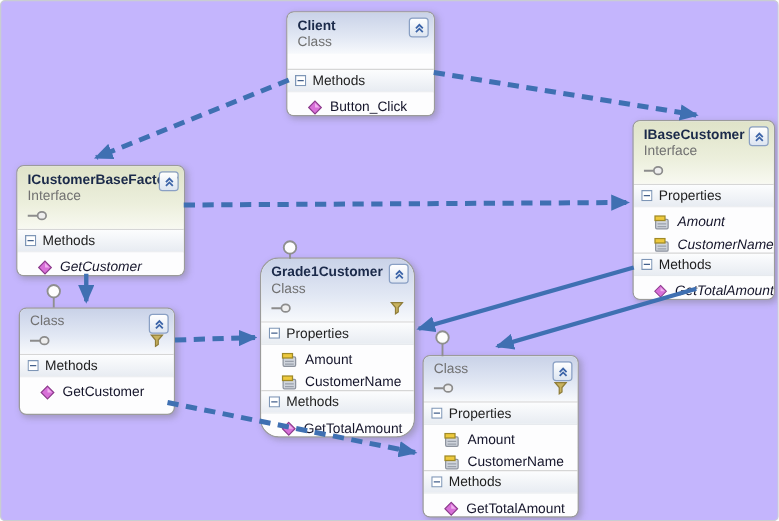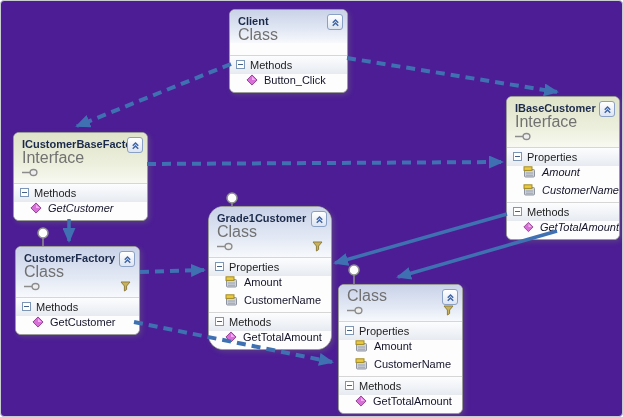--- a/index.html
+++ b/index.html
@@ -1,34 +1,34 @@
 <!DOCTYPE html>
 <html><head>
 <meta charset="utf-8">
 <style>
   html,body{margin:0;padding:0;background:#fff;font-family:"Liberation Sans",sans-serif;}
-  #canvas{position:relative;width:623px;height:417px;background:#4c1d95;border:1px solid #c9cdd2;
+  #canvas{position:relative;width:623px;height:417px;background:#c4b5fd;border:1px solid #c9cdd2;
           border-radius:4px;overflow:hidden;box-sizing:border-box;}
   
   .uml-box{position:absolute;background:#fdfdfe;border:1px solid #9b9b9b;border-radius:6px;
            box-shadow:2px 2px 5px rgba(110,110,110,.40);overflow:hidden;z-index:5;font-size:11px;}
   .hd{padding:4px 6px 2px 8px;position:relative;}
   .hd.class-hd{background:linear-gradient(180deg,#c9d2e8 0%,#e2e8f4 60%,#f7f9fc 100%);}
   .hd.iface-hd{background:linear-gradient(180deg,#dfe3c9 0%,#ecefdc 60%,#f8f9f1 100%);}
   .title{font-weight:bold;color:#1b2a4a;font-size:11px;line-height:14px;}
-  .stereo{color:#717171;font-size:16px;line-height:13px;}
+  .stereo{color:#717171;font-size:11px;line-height:13px;}
   .chev{position:absolute;top:4px;right:4px;width:14px;height:14px;border:1px solid #8aa0c4;
         border-radius:3px;background:linear-gradient(#ffffff,#dde5f1);display:flex;
         align-items:center;justify-content:center;cursor:pointer;}
   .iconrow{display:flex;align-items:center;justify-content:space-between;height:15px;padding:1px 2px 1px 0;}
   .gap{height:12px;background:#fdfdfe;}
   .sec{display:flex;align-items:center;gap:5px;height:15px;padding:1px 6px;
        background:linear-gradient(#fcfdfe,#e8ecf2);border-top:1px solid #d6d6d6;
        border-bottom:1px solid #e7eaee;color:#1e1e1e;text-align:right;}
-  .row{display:flex;align-items:flex-start;gap:6px;height:18px;padding-left:16px;background:#fdfdfe;color:#14142a;}
+  .row{display:flex;align-items:flex-end;gap:6px;height:18px;padding-left:16px;background:#fdfdfe;color:#14142a;}
   .interface .row-label{font-style:italic;}
   .minus{display:inline-flex;width:9px;height:9px;}
   
   #wires{position:absolute;left:0;top:0;width:623px;height:417px;z-index:8;pointer-events:none;}
   #wires line{pointer-events:stroke;}
 </style>
 </head>
 <body>
 
 <div id="canvas">
@@ -92,21 +92,20 @@
       <svg width="12" height="12" viewBox="0 0 13 13">
           <path d="M6.5 1 12 6.5 6.5 12 1 6.5Z" fill="#d86fd8" stroke="#8b3a8b"></path>
           <path d="M6.5 2.6 10.4 6.5 6.5 6.5Z" fill="#f0b0ee"></path>
         </svg>
       <span class="row-label">GetCustomer</span>
     </div>
   </div>
 
   <div class="uml-box class" style="left:14px;top:245px;width:123px;min-height:84px;">
     <div class="hd class-hd">
-      <div class="title">CustomerFactory</div>
       <div class="stereo">Class</div>
       <div class="iconrow">
         <svg width="16" height="9" viewBox="0 0 16 9">
             <line x1="0" y1="4.5" x2="8" y2="4.5" stroke="#8c8c8c" stroke-width="1.6"></line>
             <ellipse cx="11.5" cy="4.5" rx="3.4" ry="3" fill="#eee" stroke="#8c8c8c" stroke-width="1.4"></ellipse>
           </svg>
         <svg width="11" height="11" viewBox="0 0 11 11">
             <path d="M1 1h9L6.6 5v3.6L4.4 10V5Z" fill="#c8b25e" stroke="#8f7d3a"></path>
           </svg>
       </div>

